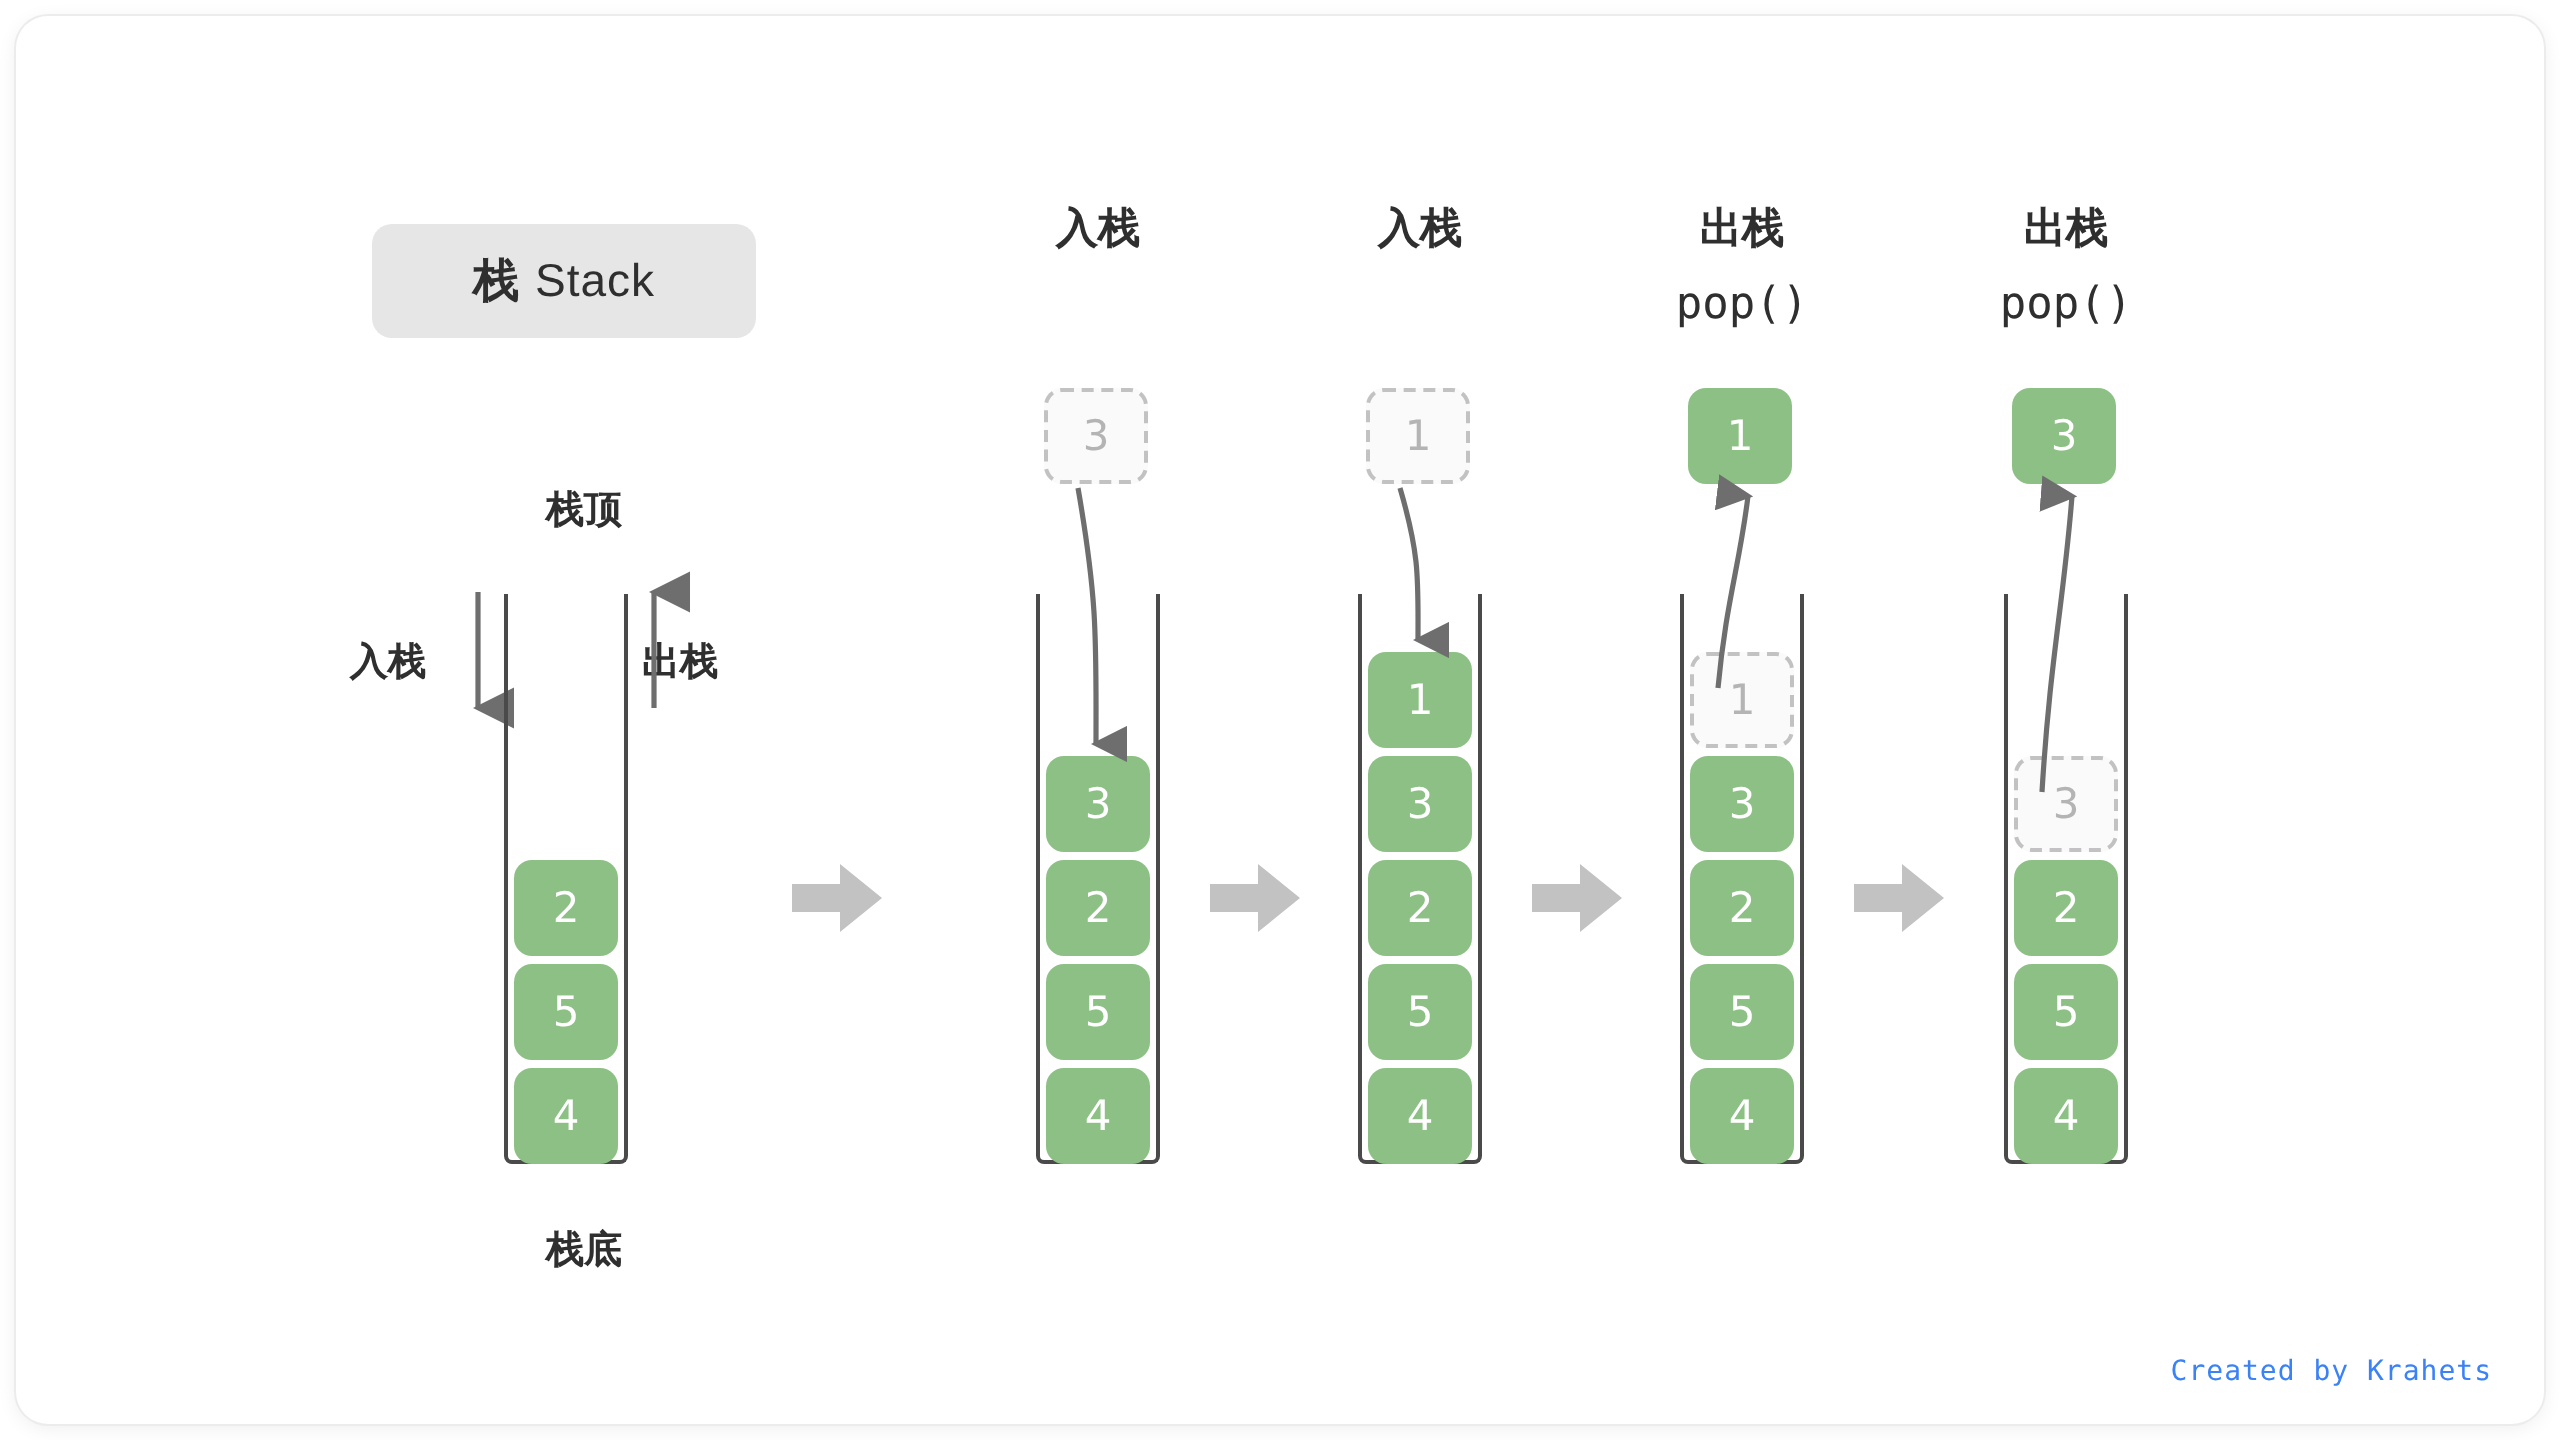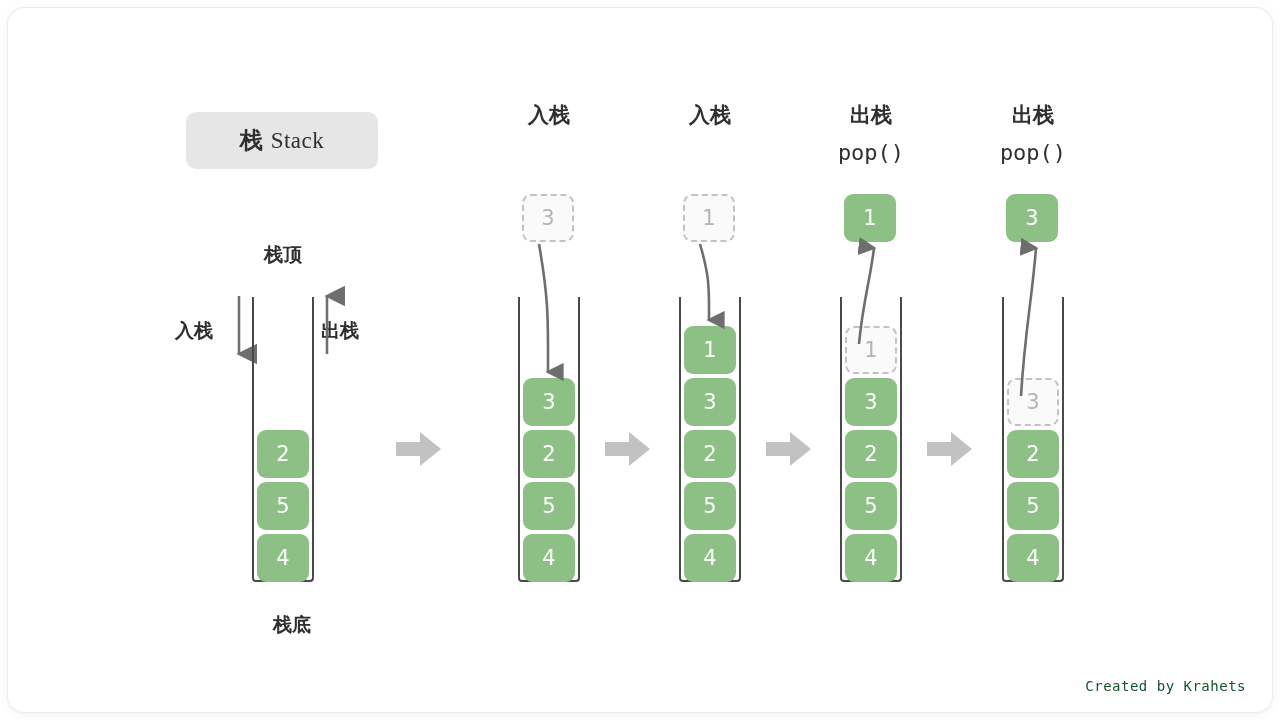--- a/index.html
+++ b/index.html
@@ -45,21 +45,21 @@
     justify-content: center;
     gap: 8px;
     color: #2f2f2f;
   }
   .title-cn {
     font-family: "Liberation Sans", sans-serif;
     font-size: 23px;
     font-weight: 700;
   }
   .title-en {
-    font-family: Liberation Serif, serif;
+    font-family: Liberation Sans, sans-serif;
     font-size: 23px;
     font-weight: 400;
     letter-spacing: 0.5px;
   }
 
   
   .stack-col {
     position: absolute;
     top: 96px;
     width: 180px;
@@ -193,38 +193,38 @@
     height: 38px;
   }
 
   
   .watermark {
     position: absolute;
     right: 34px;
     bottom: 26px;
     font-family: "DejaVu Sans Mono", monospace;
     font-size: 14px;
-    color: #14532d;
+    color: #3b82f6;
     letter-spacing: 0.5px;
     text-align: center;
   }
 </style>
 </head>
 <body>
 
 <div id="canvas">
   <div class="card"></div>
 
   <div class="title-badge">
     <span class="title-cn">栈</span>
     <span class="title-en">Stack</span>
   </div>
 
   <div class="stack-col" id="col-initial" style="left:193px;">
-    <div class="side-label" style="left:62px; top:146px; width:56px; text-align:center;">栈顶</div>
+    <div class="side-label" style="left:62px; top:146px; width:56px; text-align:right;">栈顶</div>
     <div class="side-label" style="left:62px; top:516px; width:56px; text-align:right;">栈底</div>
     <div class="side-label" style="left:-18px; top:222px;">入栈</div>
     <div class="side-label" style="left:128px; top:222px;">出栈</div>
 
     <svg class="flow-svg">
       <defs>
         <marker id="ah-down" markerWidth="8" markerHeight="8" refX="4" refY="7" orient="auto">
           <path d="M0,0 L4,8 L8,0 Z" fill="#6e6e6e"></path>
         </marker>
         <marker id="ah-up" markerWidth="8" markerHeight="8" refX="4" refY="1" orient="auto">

